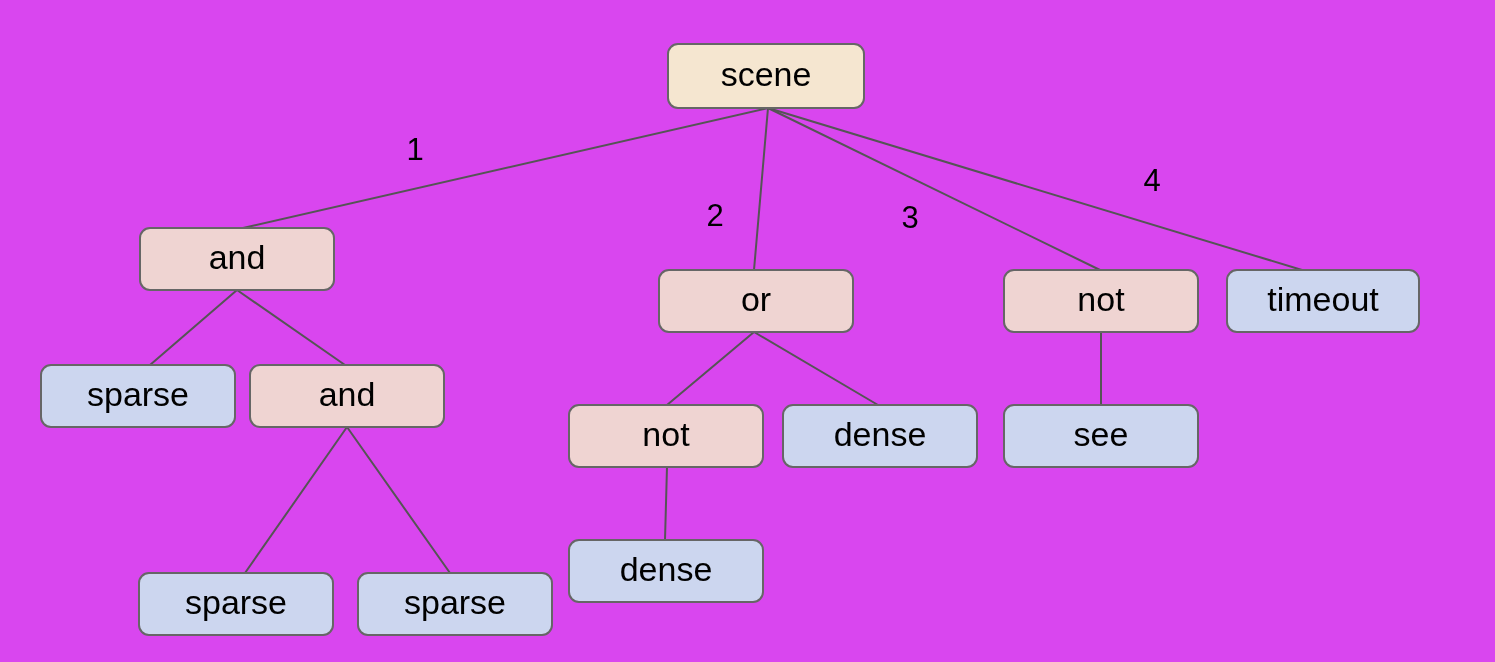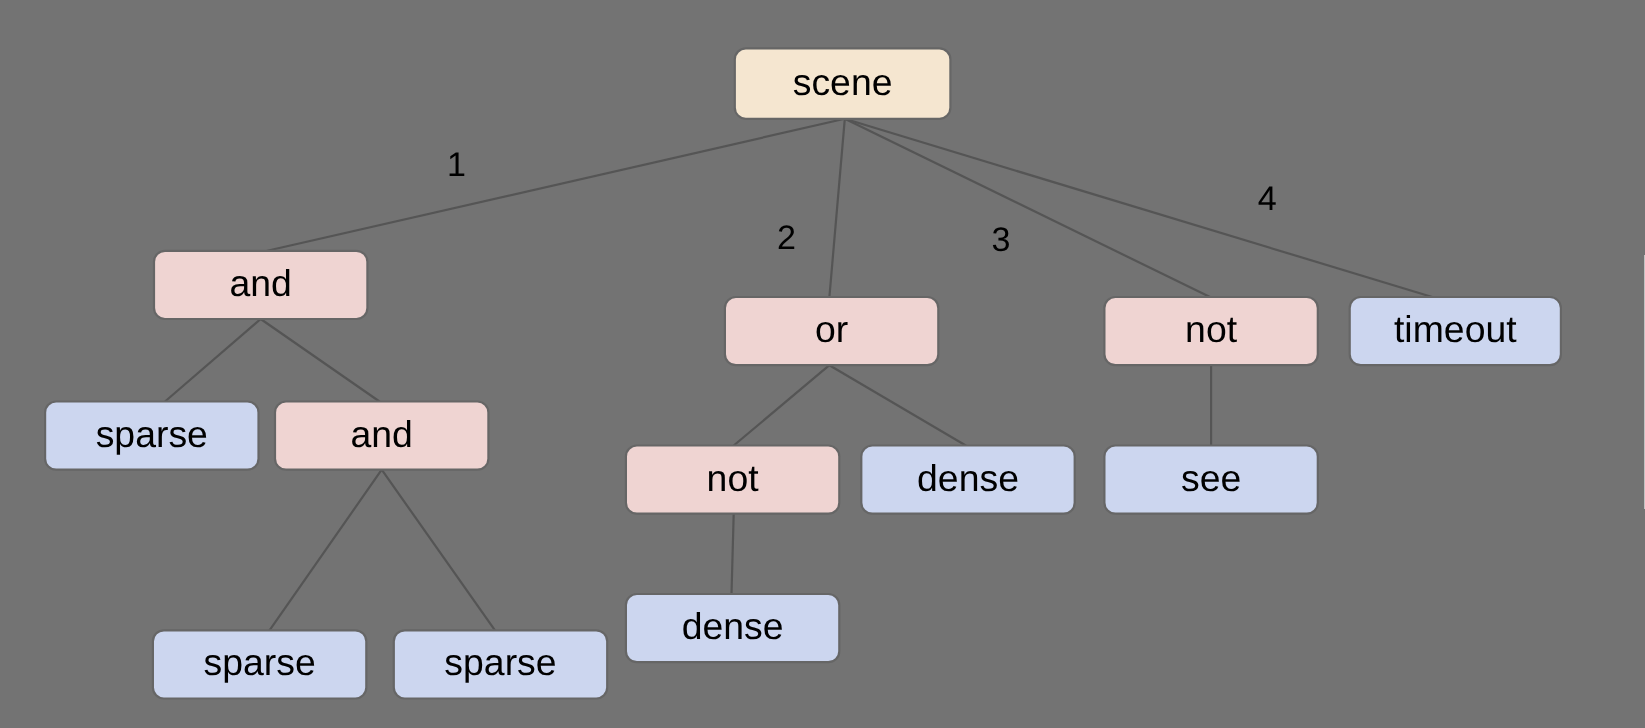--- a/index.html
+++ b/index.html
@@ -7,21 +7,21 @@
     padding: 0;
     background: #ffffff;
   }
   body {
     font-family: "Liberation Sans", sans-serif;
   }
   #diagram-root {
     position: relative;
     width: 1495px;
     height: 662px;
-    background: #737373;
+    background: #d946ef;
     overflow: hidden;
   }
   #tree-svg {
     position: absolute;
     left: 0;
     top: 0;
     width: 1495px;
     height: 662px;
     display: block;
   }

